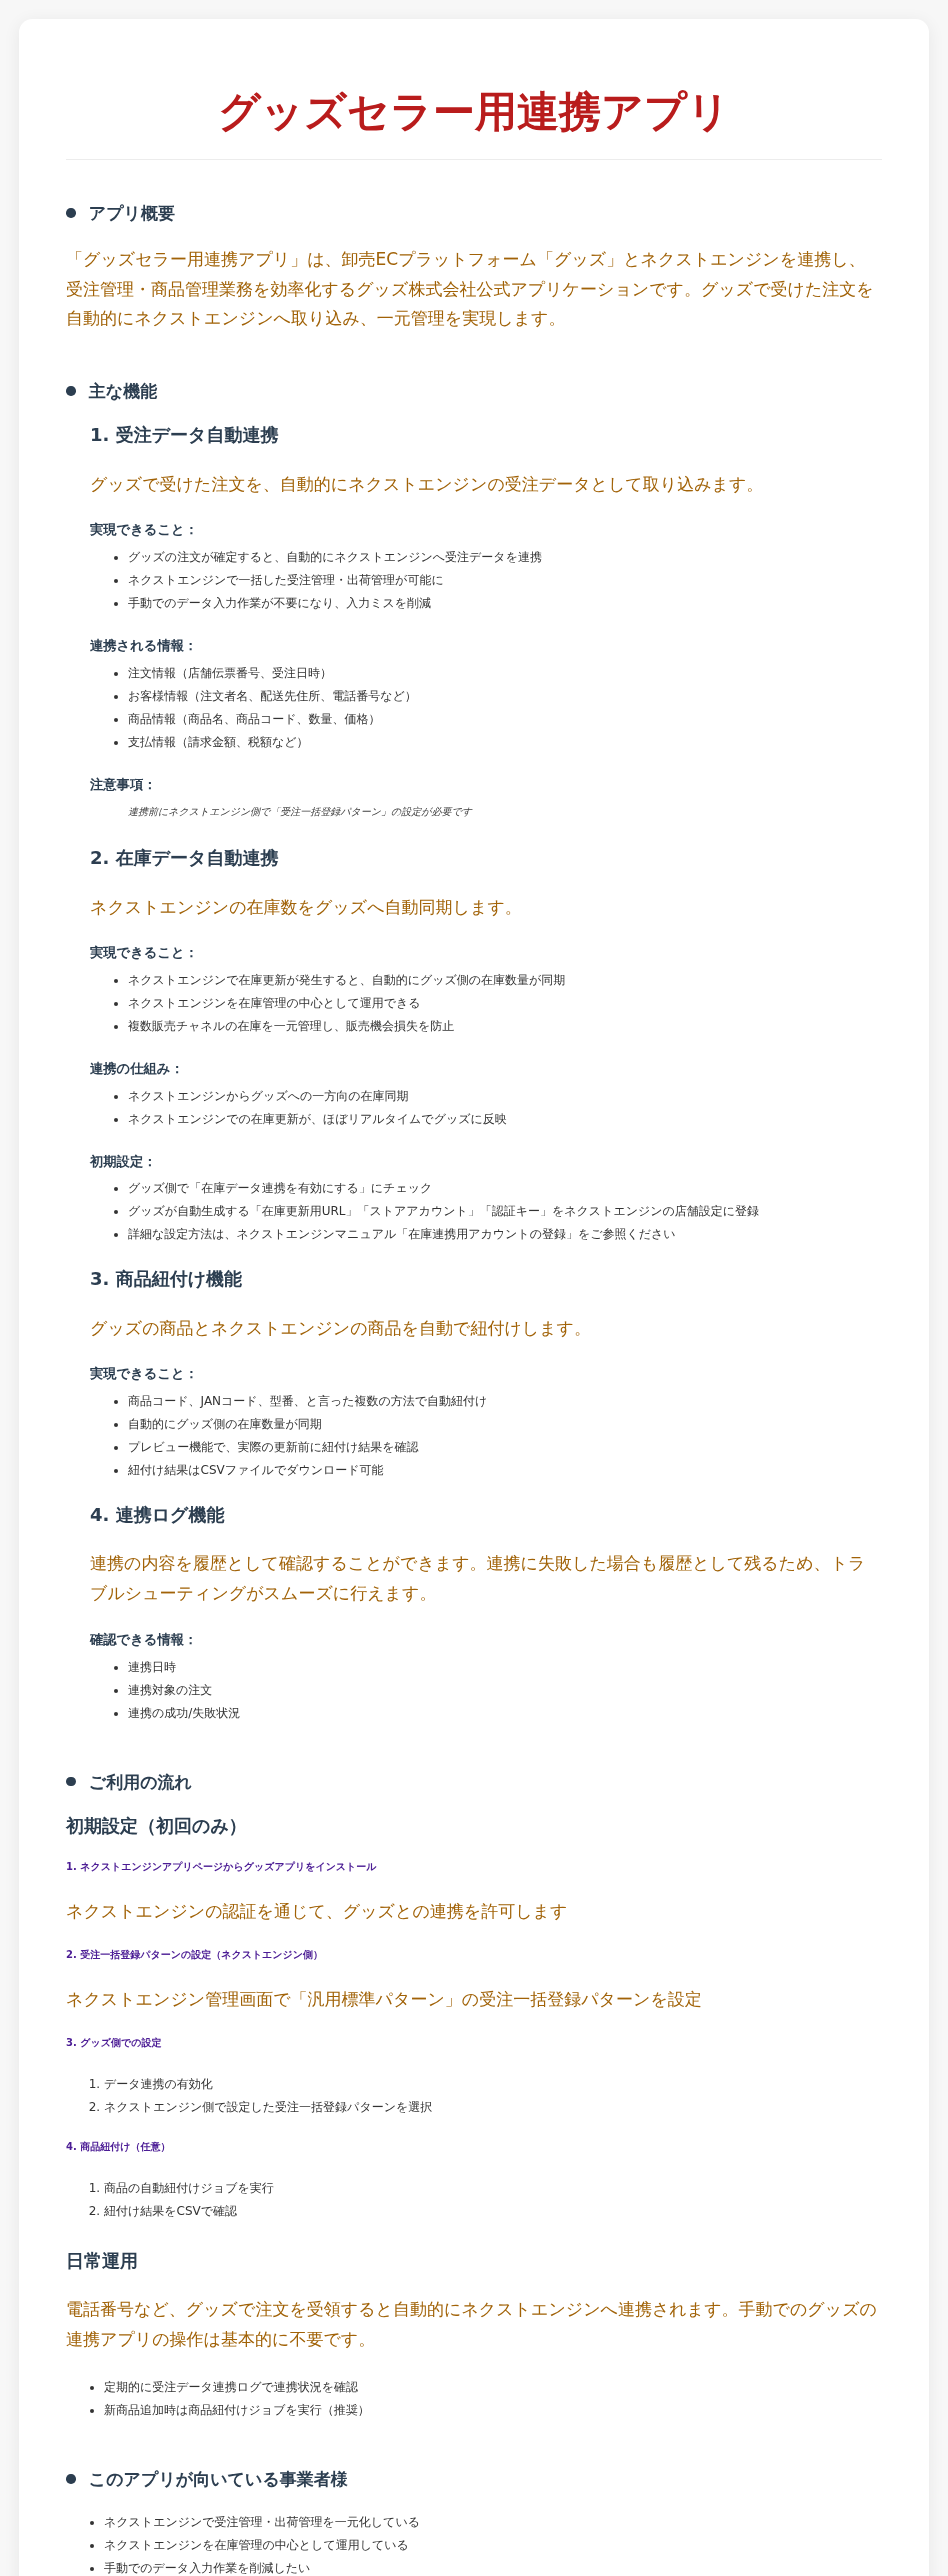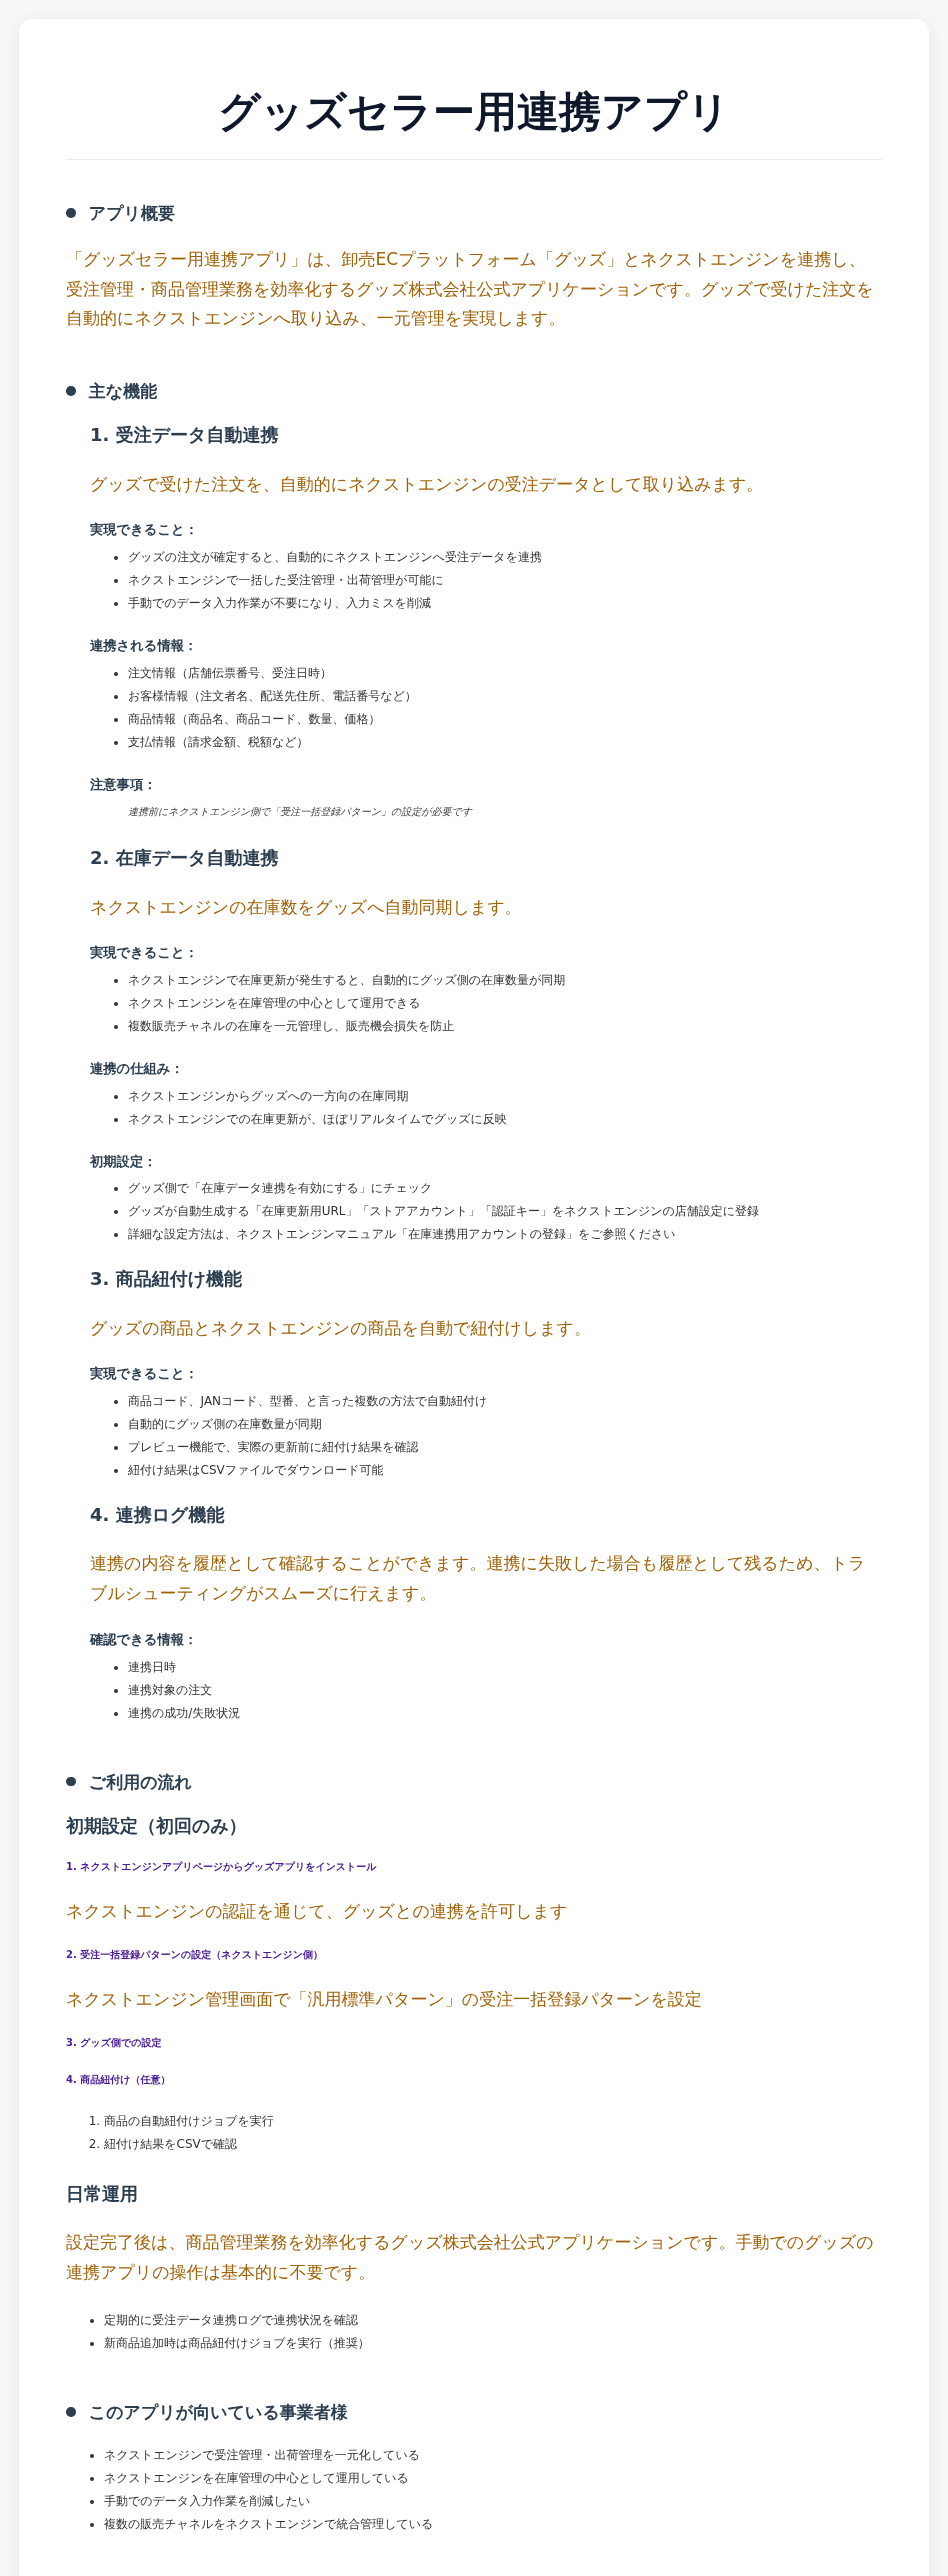--- a/index.html
+++ b/index.html
@@ -14,21 +14,21 @@
     width: 910px;
     background: #ffffff;
     border-radius: 13.3px;
     box-shadow: 0 3.8px 17px rgba(0,0,0,0.07);
     padding: 57px 47px 55px 47px;
   }
   .page-title {
     text-align: center;
     font-size: 42px;
     font-weight: bold;
-    color: #0f172a;
+    color: #b91c1c;
     line-height: 1.2;
     padding-top: 11.4px;
     padding-bottom: 21px;
     border-bottom: 0.9px solid #ececec;
     margin-bottom: 42px;
   }
   .section { margin-bottom: 34px; }
   .section-title {
     font-size: 17px;
     font-weight: bold;
@@ -187,29 +187,33 @@
 
     <h3 class="feature-title">初期設定（初回のみ）</h3>
 
     <div class="step-title">1. ネクストエンジンアプリページからグッズアプリをインストール</div>
     <p class="text">ネクストエンジンの認証を通じて、グッズとの連携を許可します</p>
 
     <div class="step-title">2. 受注一括登録パターンの設定（ネクストエンジン側）</div>
     <p class="text">ネクストエンジン管理画面で「汎用標準パターン」の受注一括登録パターンを設定</p>
 
     <div class="step-title">3. グッズ側での設定</div>
+    <ol class="nums">
+      <li>データ連携の有効化</li>
+      <li>ネクストエンジン側で設定した受注一括登録パターンを選択</li>
+    </ol>
 
     <div class="step-title">4. 商品紐付け（任意）</div>
     <ol class="nums">
       <li>商品の自動紐付けジョブを実行</li>
       <li>紐付け結果をCSVで確認</li>
     </ol>
 
     <h3 class="feature-title" style="margin-top:26.5px;">日常運用</h3>
-    <p class="text">設定完了後は、商品管理業務を効率化するグッズ株式会社公式アプリケーションです。手動でのグッズの連携アプリの操作は基本的に不要です。</p>
+    <p class="text">電話番号など、グッズで注文を受領すると自動的にネクストエンジンへ連携されます。手動でのグッズの連携アプリの操作は基本的に不要です。</p>
     <ul class="bullets">
       <li>定期的に受注データ連携ログで連携状況を確認</li>
       <li>新商品追加時は商品紐付けジョブを実行（推奨）</li>
     </ul>
   </section>
 
   <section class="section" style="margin-top:46px; margin-bottom:0;">
     <h2 class="section-title">
       <span class="dot"></span>
       <span>このアプリが向いている事業者様</span>

